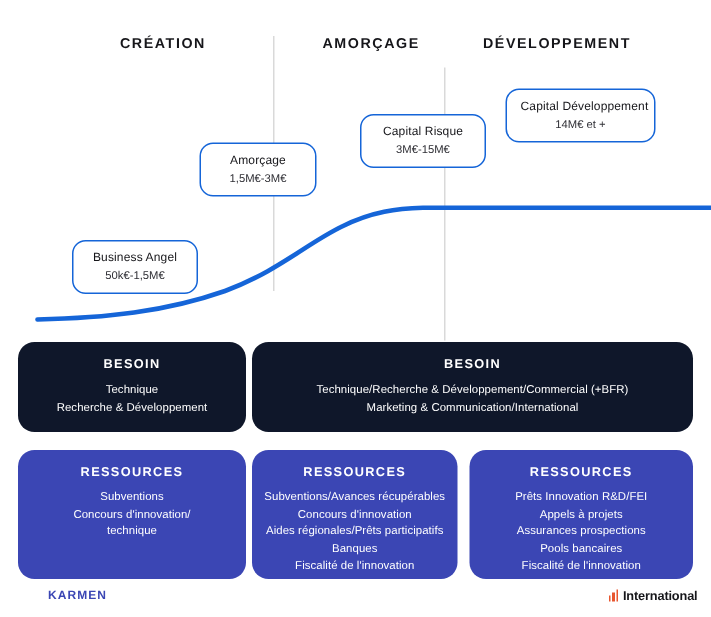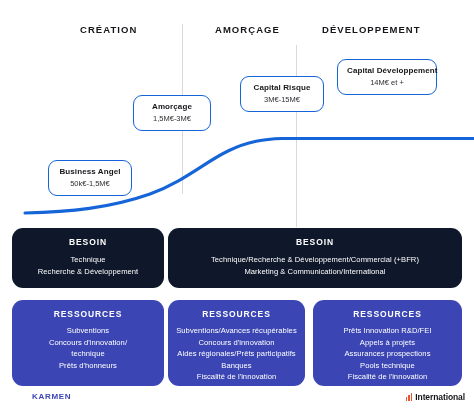--- a/index.html
+++ b/index.html
@@ -69,21 +69,21 @@
     border: 1.6px solid #1565d8;
     border-radius: 9px;
     background: #ffffff;
     text-align: center;
     padding: 6px 9px 7px;
     line-height: 1.25;
   }
   .callout .c-title {
     display: block;
     font-size: 8px;
-    font-weight: 700;
+    font-weight: 400;
     color: #16161a;
     letter-spacing: 0.1px;
     white-space: nowrap;
   }
   .callout .c-range {
     display: block;
     font-size: 7.5px;
     font-weight: 400;
     color: #2f2f35;
     margin-top: 2px;
@@ -225,38 +225,37 @@
     <span class="p-title">BESOIN</span>
     <span class="p-line">Technique/Recherche &amp; Développement/Commercial (+BFR)</span>
     <span class="p-line">Marketing &amp; Communication/International</span>
   </div>
 
   <div class="panel ressources res-1">
     <span class="p-title">RESSOURCES</span>
     <span class="p-line">Subventions</span>
     <span class="p-line">Concours d'innovation/</span>
     <span class="p-line">technique</span>
-    <span class="p-line">Prêts d'honneurs</span>
   </div>
 
   <div class="panel ressources res-2">
     <span class="p-title">RESSOURCES</span>
     <span class="p-line">Subventions/Avances récupérables</span>
     <span class="p-line">Concours d'innovation</span>
     <span class="p-line">Aides régionales/Prêts participatifs</span>
     <span class="p-line">Banques</span>
     <span class="p-line">Fiscalité de l'innovation</span>
   </div>
 
   <div class="panel ressources res-3">
     <span class="p-title">RESSOURCES</span>
     <span class="p-line">Prêts Innovation R&amp;D/FEI</span>
     <span class="p-line">Appels à projets</span>
     <span class="p-line">Assurances prospections</span>
-    <span class="p-line">Pools technique</span>
+    <span class="p-line">Pools bancaires</span>
     <span class="p-line">Fiscalité de l'innovation</span>
   </div>
 
   <div class="footer-logo karmen">
     <span class="karmen-text">KARMEN</span>
   </div>
 
   <div class="footer-logo fin">
     <span class="fin-bars">
         <i></i>

